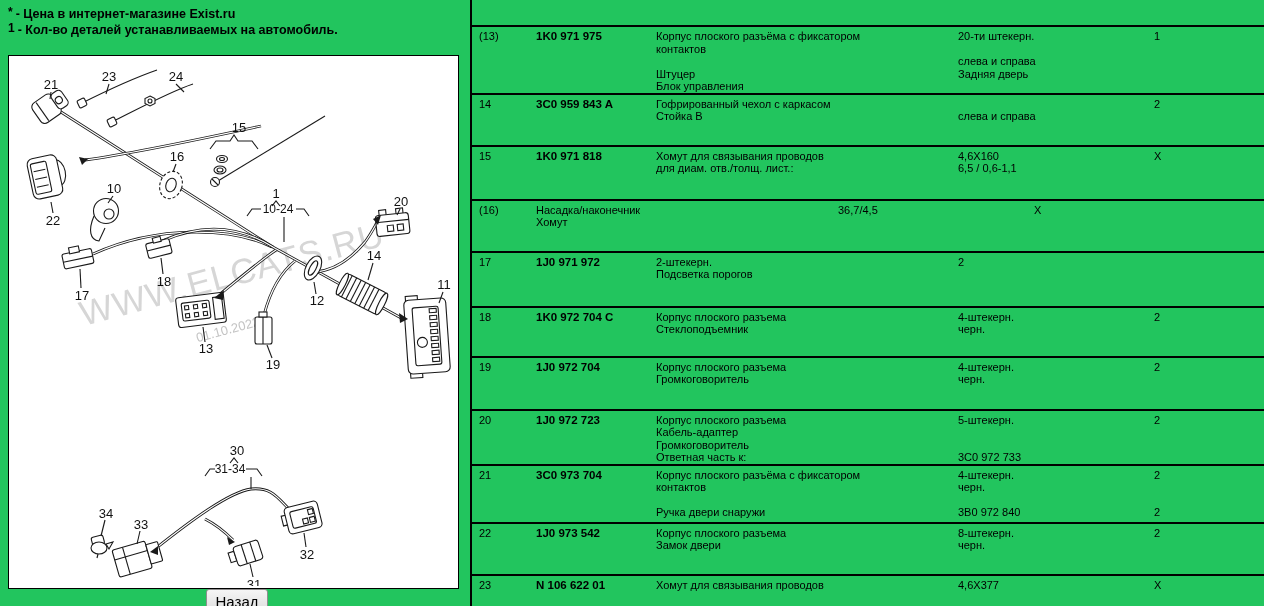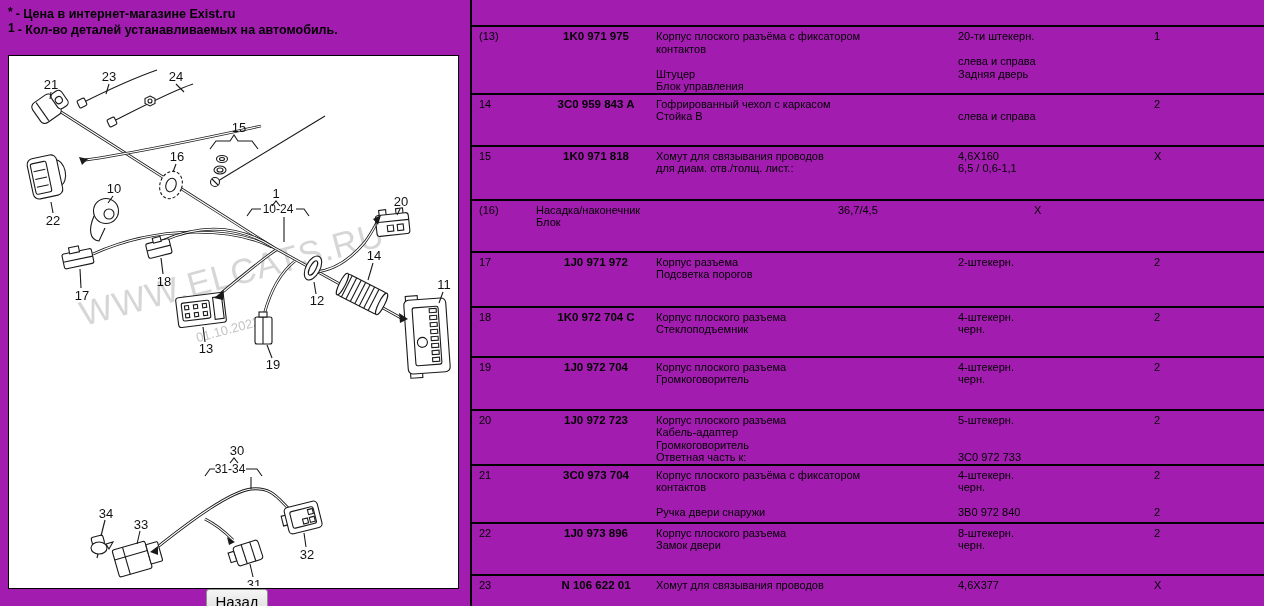--- a/index.html
+++ b/index.html
@@ -1,18 +1,18 @@
 <!DOCTYPE html>
 <html><head>
 <meta charset="utf-8">
 <style>
   * { margin:0; padding:0; box-sizing:border-box; }
   html,body { width:1264px; height:606px; overflow:hidden; background:#fff;
     font-family:"Liberation Sans", sans-serif; color:#000; }
-  #stage { position:relative; width:1264px; height:606px; background:#a21caf; }
+  #stage { position:relative; width:1264px; height:606px; background:#22c55e; }
 
   
   .note { position:absolute; left:8px; font-weight:bold; font-size:12.5px; white-space:nowrap; }
   .note1 { top:5px; }
   .note2 { top:21px; }
   .note .sym { display:inline-block; vertical-align:2px; margin-right:3px; font-size:12px; }
 
   
   .diagram-panel { position:absolute; left:8px; top:55px; width:451px; height:534px;
     border:1.5px solid #000; background:#fff; }
@@ -24,21 +24,21 @@
 
   
   .v-divider { position:absolute; left:470px; top:0; width:2px; height:606px; background:#000; }
 
   
   .parts-table { position:absolute; left:472px; top:0; width:841px; height:606px; overflow:hidden;
     font-size:11px; line-height:12.5px; }
   .t-spacer { height:25px; }
   .trow { display:grid; grid-template-columns:64px 120px 1fr; border-top:2px solid #000; padding-top:3px; }
   .cell-num { padding-left:7px; }
-  .cell-part { text-align:center; font-weight:bold; font-size:11.5px; white-space:nowrap; }
+  .cell-part { text-align:left; font-weight:bold; font-size:11.5px; white-space:nowrap; }
   .tline { display:grid; grid-template-columns:262px 156px 1fr;gap:40px; }
   .tline > div { white-space:nowrap; overflow:visible; }
 
   svg text { font-family:"Liberation Sans", sans-serif; }
   .lbl { font-size:13px; fill:#111; }
   .lbl-s { font-size:12px; fill:#111; }
   .wm { fill:#b5b5b5; opacity:0.55; letter-spacing:1px; }
   .wm-date { fill:#b5b5b5; opacity:0.8; }
 </style>
 </head>
@@ -375,32 +375,31 @@
       </div>
       <div class="trow" style="min-height: 52px;">
         <div class="cell-num">(16)</div>
         <div>
           <div class="tline">
             <div>Насадка/наконечник</div>
             <div>36,7/4,5</div>
             <div>X</div>
           </div>
           <div class="tline">
-            <div>Блок</div>
+            <div>Хомут</div>
             <div>&nbsp;</div>
             <div>&nbsp;</div>
           </div>
         </div>
       </div>
       <div class="trow" style="min-height: 55px;">
         <div class="cell-num">17</div>
         <div class="cell-part">1J0 971 972</div>
         <div>
           <div class="tline">
-            <div>Корпус разъема</div>
             <div>2-штекерн.</div>
             <div>2</div>
           </div>
           <div class="tline">
             <div>Подсветка порогов</div>
             <div>&nbsp;</div>
             <div>&nbsp;</div>
           </div>
         </div>
       </div>
@@ -483,21 +482,21 @@
           </div>
           <div class="tline">
             <div>Ручка двери снаружи</div>
             <div>3B0 972 840</div>
             <div>2</div>
           </div>
         </div>
       </div>
       <div class="trow" style="min-height: 52px;">
         <div class="cell-num">22</div>
-        <div class="cell-part">1J0 973 896</div>
+        <div class="cell-part">1J0 973 542</div>
         <div>
           <div class="tline">
             <div>Корпус плоского разъема</div>
             <div>8-штекерн.</div>
             <div>2</div>
           </div>
           <div class="tline">
             <div>Замок двери</div>
             <div>черн.</div>
             <div>&nbsp;</div>

